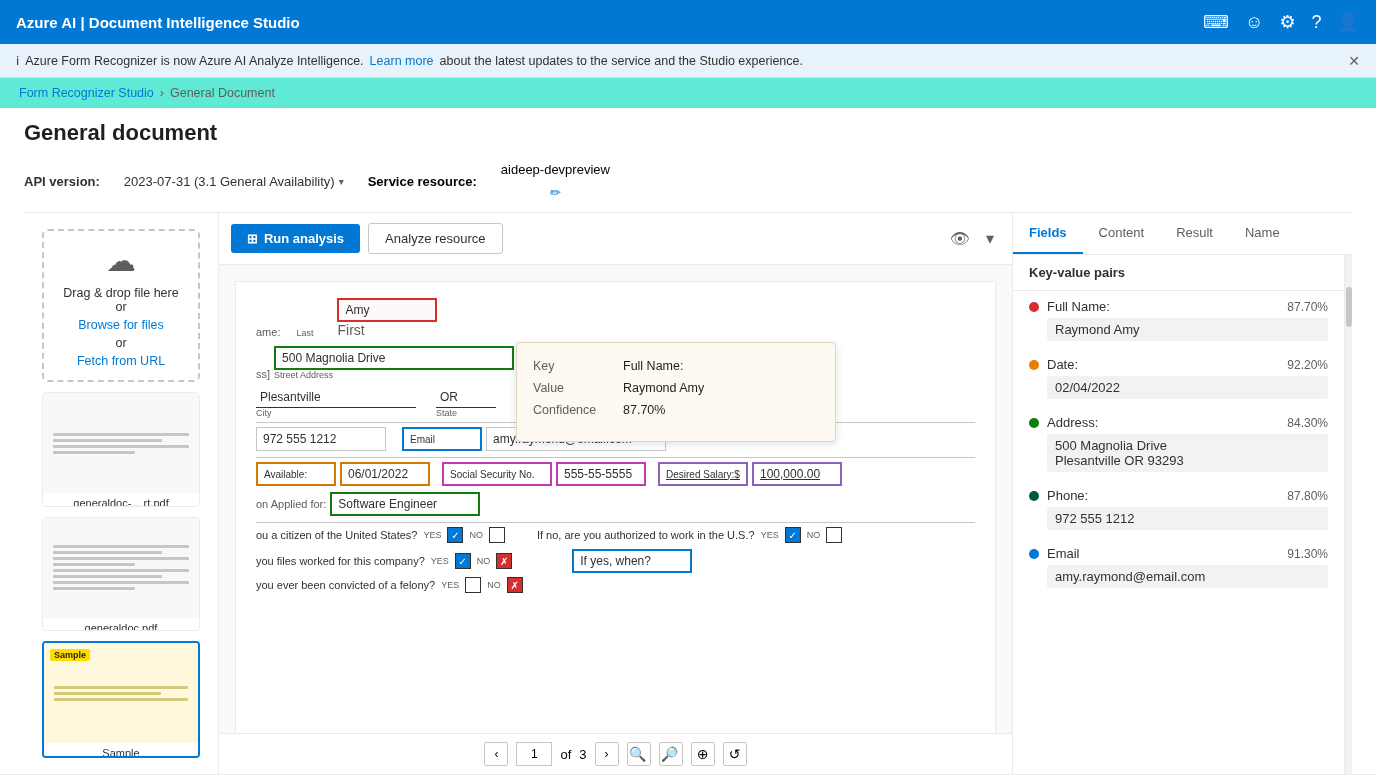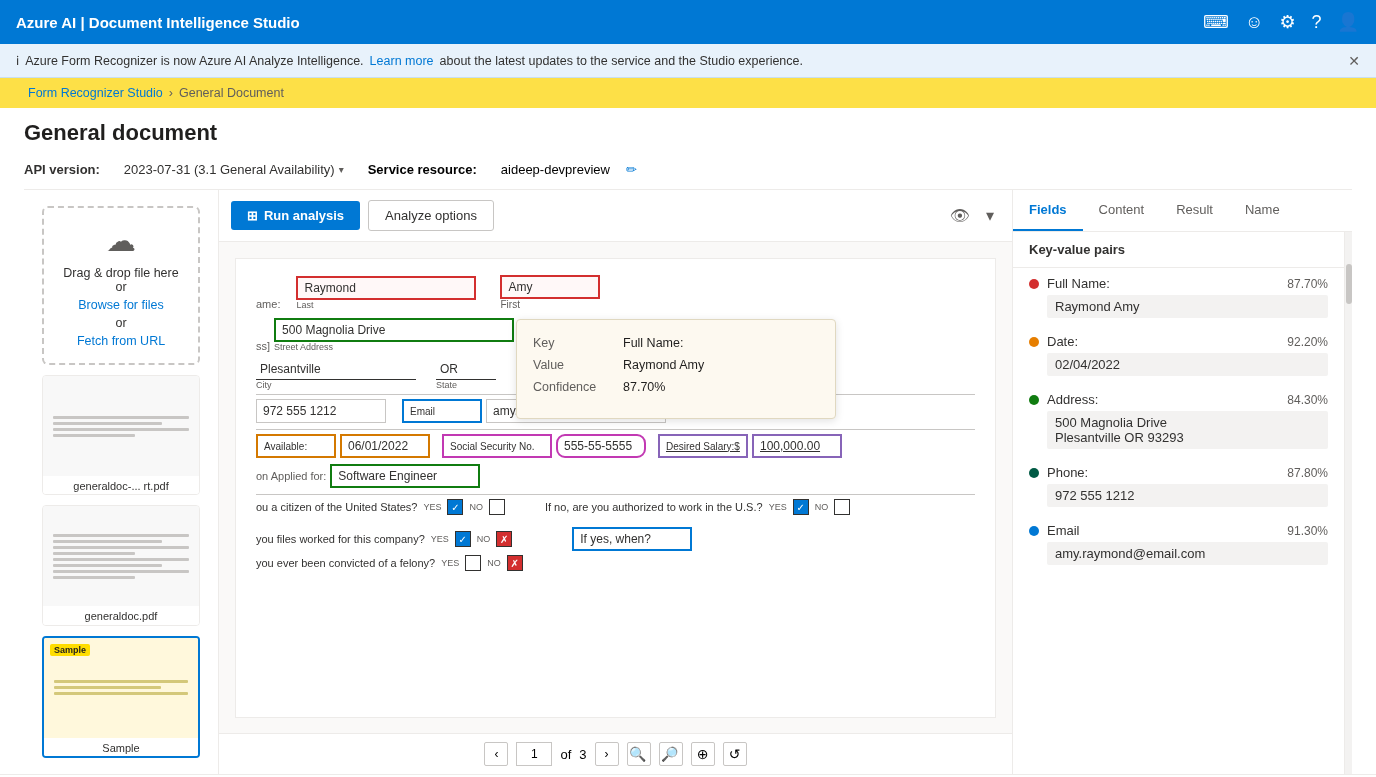--- a/index.html
+++ b/index.html
@@ -32,27 +32,27 @@
     }
     .banner-left { display: flex; align-items: center; gap: 6px; }
     .banner-link { color: #0078d4; text-decoration: none; cursor: pointer; }
     .banner-close { cursor: pointer; color: #605e5c; font-size: 14px; }
 
     
     .main-wrap { display: flex; flex-direction: column; height: calc(777px - 44px - 37px); }
 
     
     .breadcrumb-bar {
-      padding: 8px 28px;
+      padding: 8px 19px;
       font-size: 12.5px;
       color: #605e5c;
       display: flex;
       align-items: center;
       gap: 6px;
-      background: #fde047;
+      background: #5eead4;
     }
     .breadcrumb-link { color: #0078d4; cursor: pointer; text-decoration: none; }
     .breadcrumb-sep { color: #605e5c; }
 
     
     .page-content {
       background: white;
       padding: 0 24px 0 24px;
       flex: 1;
       display: flex;
@@ -71,21 +71,21 @@
       display: flex;
       align-items: center;
       gap: 24px;
       padding: 6px 0 12px 0;
       font-size: 13px;
     }
     .api-label { font-weight: 600; color: #323130; }
     .api-value { color: #323130; display: flex; align-items: center; gap: 4px; cursor: pointer; }
     .api-chevron { color: #605e5c; font-size: 10px; }
     .service-label { font-weight: 600; }
-    .service-value { display: flex; align-items: center; gap: 16px; }
+    .service-value { display: flex; align-items: center; gap: 8px; flex-direction: column; }
     .edit-icon { color: #0078d4; cursor: pointer; font-size: 13px; }
 
     
     .three-col {
       display: flex;
       flex: 1;
       gap: 0;
       overflow: hidden;
       border-top: 1px solid #edebe9;
     }
@@ -535,46 +535,45 @@
         </div>
       </div>
 
       <div class="middle-panel">
 
         <div class="middle-toolbar">
           <button class="btn-run">
             <span>⊞</span>
             <span>Run analysis</span>
           </button>
-          <button class="btn-analyze">Analyze options</button>
+          <button class="btn-analyze">Analyze resource</button>
           <div class="toolbar-right">
             <button class="toolbar-icon-btn">👁</button>
             <button class="toolbar-icon-btn">▾</button>
           </div>
         </div>
 
         <div class="doc-view">
           <div style="position:relative;">
 
             <div class="nav-arrow">▲</div>
 
             <div class="doc-image-area">
               <div class="form-content">
 
                 <div class="form-name-row">
                   <div style="display:flex; align-items:flex-end; gap:4px;">
                     <div style="font-size:11px; color:#605e5c; margin-right:12px;">ame:</div>
                     <div style="display:flex; flex-direction:column;">
-                      <div class="form-input-box highlighted" style="width:180px;">Raymond</div>
                       <div style="font-size:9px; color:#605e5c;">Last</div>
                     </div>
                     <div style="width:16px;"></div>
                     <div style="display:flex; flex-direction:column;">
                       <div class="form-input-box highlighted" style="width:100px;">Amy</div>
-                      <div style="font-size:10px; color:#605e5c;">First</div>
+                      <div style="font-size:14px; color:#605e5c;">First</div>
                     </div>
                   </div>
                 </div>
 
                 <div class="tooltip-overlay">
                   <div class="tooltip-row">
                     <span class="tooltip-key">Key</span>
                     <span class="tooltip-val">Full Name:</span>
                   </div>
                   <div class="tooltip-row">
@@ -622,35 +621,35 @@
                 </div>
                 <div class="form-line"></div>
 
                 <div style="display:flex; gap:12px; align-items:center; margin-bottom:6px;">
                   <div style="display:flex; align-items:center; gap:4px;">
                     <div class="form-input-box orange-border" style="width:60px; font-size:10px;">Available:</div>
                     <div class="form-input-box orange-border" style="width:90px;">06/01/2022</div>
                   </div>
                   <div style="display:flex; align-items:center; gap:4px;">
                     <div class="form-input-box pink-border" style="width:110px; font-size:10px;">Social Security No.</div>
-                    <div class="form-input-box pink-border" style="width:90px;border-radius:9px;">555-55-5555</div>
+                    <div class="form-input-box pink-border" style="width:90px;">555-55-5555</div>
                   </div>
                   <div style="display:flex; align-items:center; gap:4px;">
                     <div class="form-input-box purple-border" style="width:90px; font-size:10px;">Desired Salary:$</div>
                     <div class="form-input-box purple-border" style="width:90px;">100,000.00</div>
                   </div>
                 </div>
 
                 <div style="display:flex; align-items:center; gap:4px; margin-bottom:6px;">
                   <div style="font-size:11px; color:#605e5c;">on Applied for:</div>
                   <div class="form-input-box green-border" style="width:150px;">Software Engineer</div>
                 </div>
                 <div class="form-line"></div>
 
-                <div style="display:flex; gap:40px; margin-bottom:12px;">
+                <div style="display:flex; gap:32px; margin-bottom:6px;">
                   <div style="display:flex; align-items:center; gap:6px; font-size:11px;">
                     <span>ou a citizen of the United States?</span>
                     <span style="font-size:9px; color:#605e5c;">YES</span>
                     <div class="checkbox-box checkbox-checked">✓</div>
                     <span style="font-size:9px; color:#605e5c;">NO</span>
                     <div class="checkbox-box"></div>
                   </div>
                   <div style="display:flex; align-items:center; gap:6px; font-size:11px;">
                     <span>If no, are you authorized to work in the U.S.?</span>
                     <span style="font-size:9px; color:#605e5c;">YES</span>

